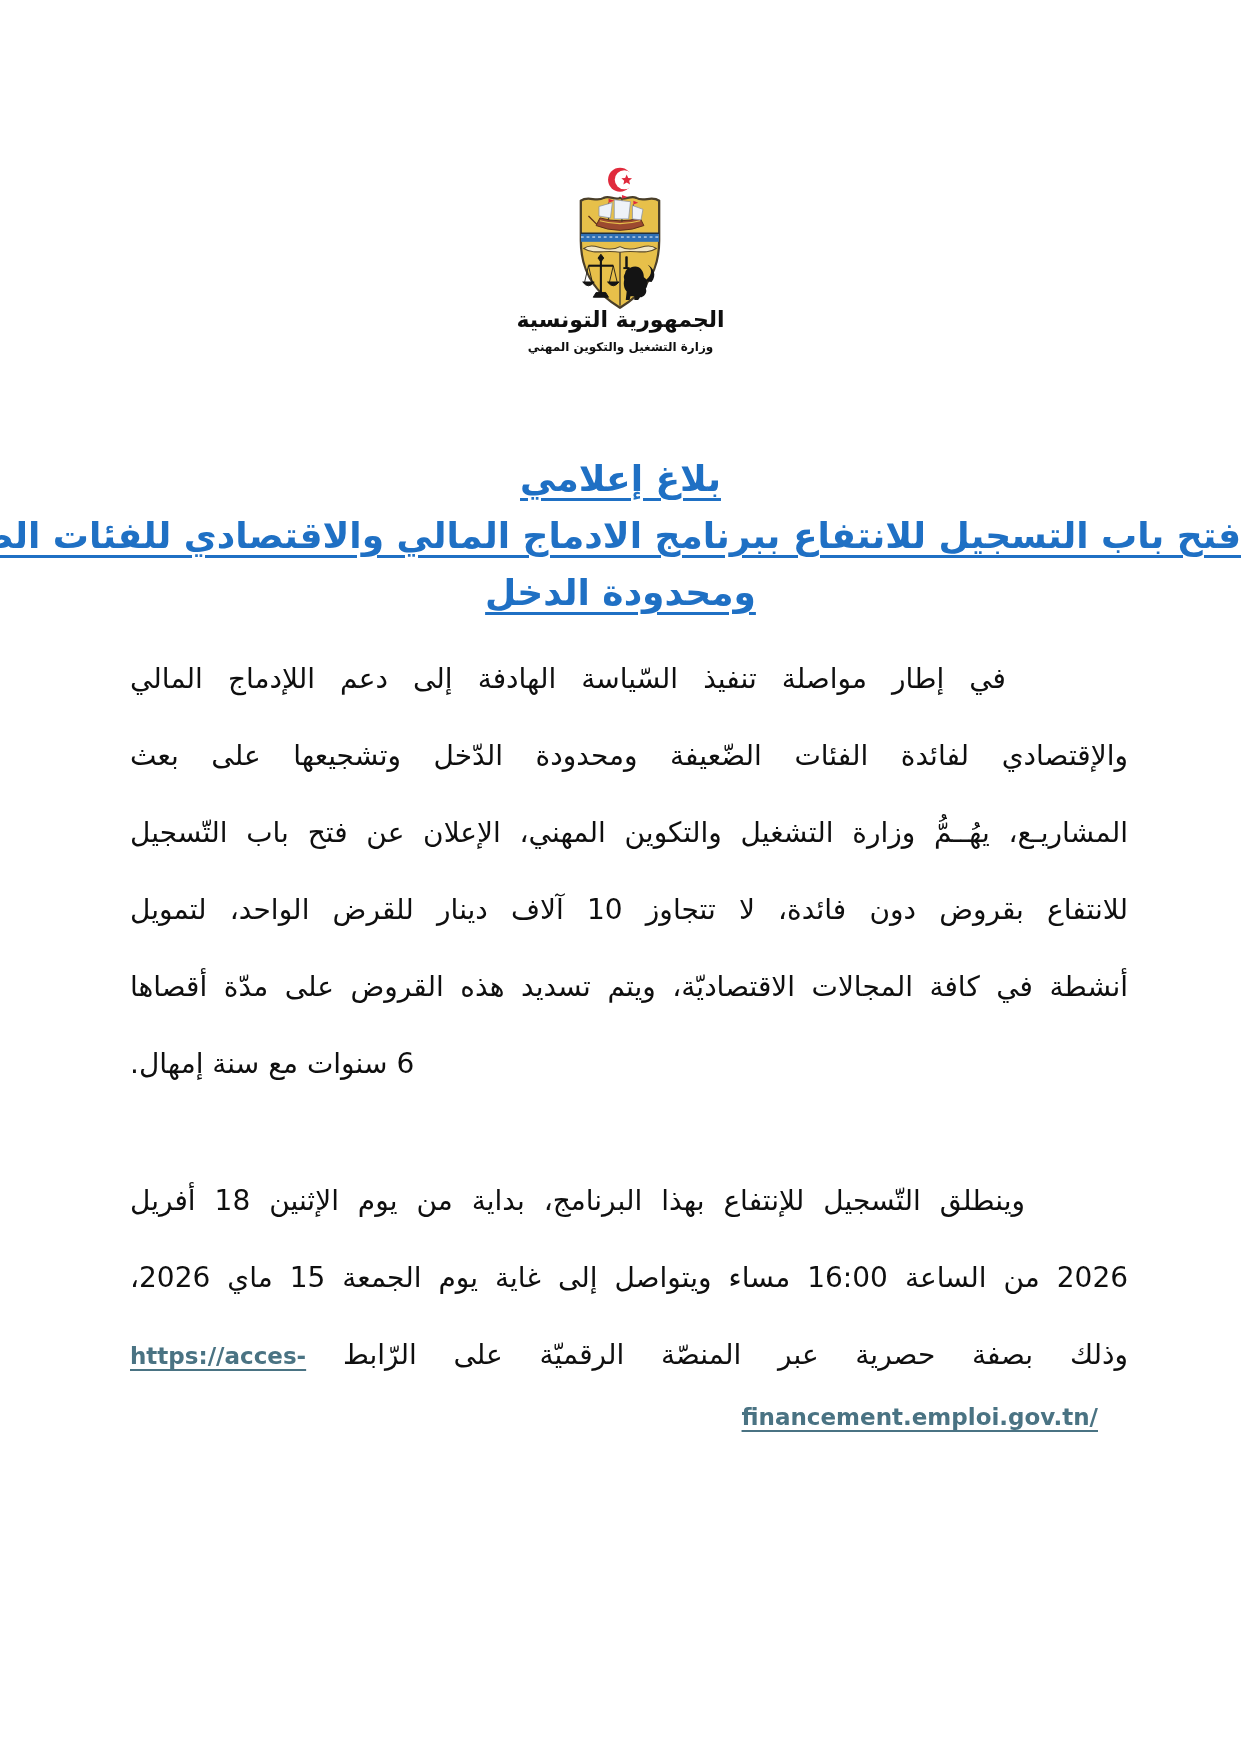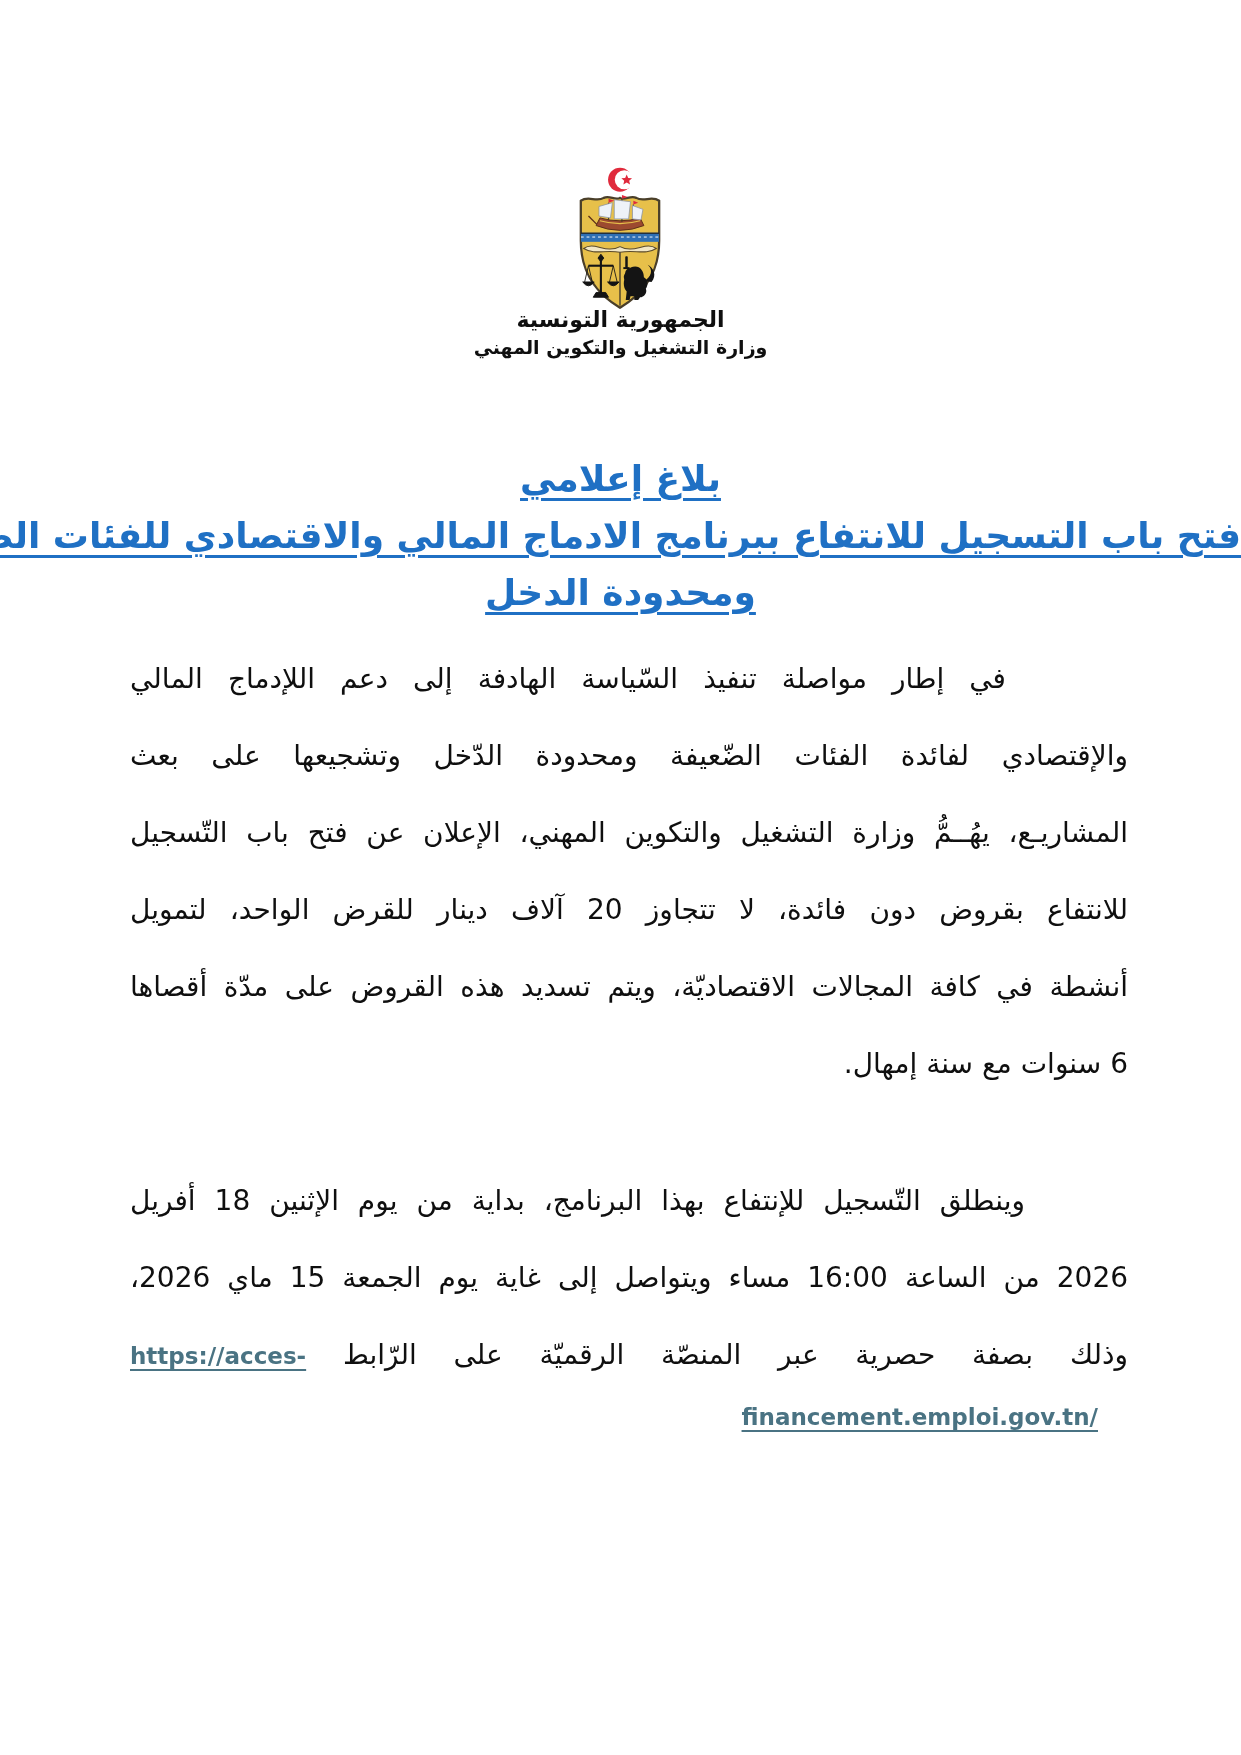--- a/index.html
+++ b/index.html
@@ -10,37 +10,37 @@
     overflow:hidden;
     font-family:"DejaVu Sans",sans-serif;
     color:#0f0f0f;
   }
   
   .emblem{position:absolute;left:577px;top:164px;width:86px;height:148px;}
   .emblem svg{display:block;width:100%;height:100%;}
   
   .hdr{position:absolute;left:0;top:305px;width:100%;text-align:center;direction:rtl;}
   .hdr .republic{font-size:22px;font-weight:bold;line-height:29px;}
-  .hdr .ministry{font-size:19px;font-weight:bold;line-height:26px;}
+  .hdr .ministry{font-size:12px;font-weight:bold;line-height:26px;}
   
   .title-block{position:absolute;left:0;top:450px;width:100%;text-align:center;direction:rtl;}
   .title-line{
     font-size:36px;font-weight:bold;line-height:57px;color:#1f70c4;
     text-decoration:underline;text-decoration-thickness:2.5px;text-underline-offset:7px;
     white-space:nowrap;
   }
   
   .body-para{position:absolute;left:130px;width:998px;direction:rtl;}
   .p1{top:640px;}
   .p2{top:1162px;}
   .bline{
     font-size:28px;line-height:77px;color:#0f0f0f;
   }
   .j{text-align:justify;text-align-last:justify;}
-  .last{text-align:right;}
+  .last{text-align:left;}
   .ind1{padding-right:122px;}
   .ind2{padding-right:103px;}
   .link{
     color:#4a7383;font-weight:bold;font-size:23px;
     text-decoration:underline;text-decoration-thickness:2px;text-underline-offset:5px;
     cursor:pointer;
     text-align:center;
   }
   .url-line{
     direction:ltr;text-align:right;padding-right:30px;
@@ -124,21 +124,21 @@
   <div class="title-block">
     <div class="title-line">بلاغ إعلامي</div>
     <div class="title-line">فتح باب التسجيل للانتفاع ببرنامج الادماج المالي والاقتصادي للفئات الضعيفة</div>
     <div class="title-line">ومحدودة الدخل</div>
   </div>
 
   <div class="body-para p1">
     <div class="bline j ind1">في إطار مواصلة تنفيذ السّياسة الهادفة إلى دعم اللإدماج المالي</div>
     <div class="bline j">والإقتصادي لفائدة الفئات الضّعيفة ومحدودة الدّخل وتشجيعها على بعث</div>
     <div class="bline j">المشاريـع، يهُــمُّ وزارة التشغيل والتكوين المهني، الإعلان عن فتح باب التّسجيل</div>
-    <div class="bline j">للانتفاع بقروض دون فائدة، لا تتجاوز 20 آلاف دينار للقرض الواحد، لتمويل</div>
+    <div class="bline j">للانتفاع بقروض دون فائدة، لا تتجاوز 10 آلاف دينار للقرض الواحد، لتمويل</div>
     <div class="bline j">أنشطة في كافة المجالات الاقتصاديّة، ويتم تسديد هذه القروض على مدّة أقصاها</div>
     <div class="bline last">6 سنوات مع سنة إمهال.</div>
   </div>
 
   <div class="body-para p2">
     <div class="bline j ind2">وينطلق التّسجيل للإنتفاع بهذا البرنامج، بداية من يوم الإثنين 18 أفريل</div>
     <div class="bline j">2026 من الساعة 16:00 مساء ويتواصل إلى غاية يوم الجمعة 15 ماي 2026،</div>
     <div class="bline j"><span>وذلك بصفة حصرية عبر المنصّة الرقميّة على الرّابط</span> <span class="link" dir="ltr">https://acces-</span></div>
     <div class="bline url-line"><span class="link" dir="ltr">financement.emploi.gov.tn/</span></div>
   </div>

